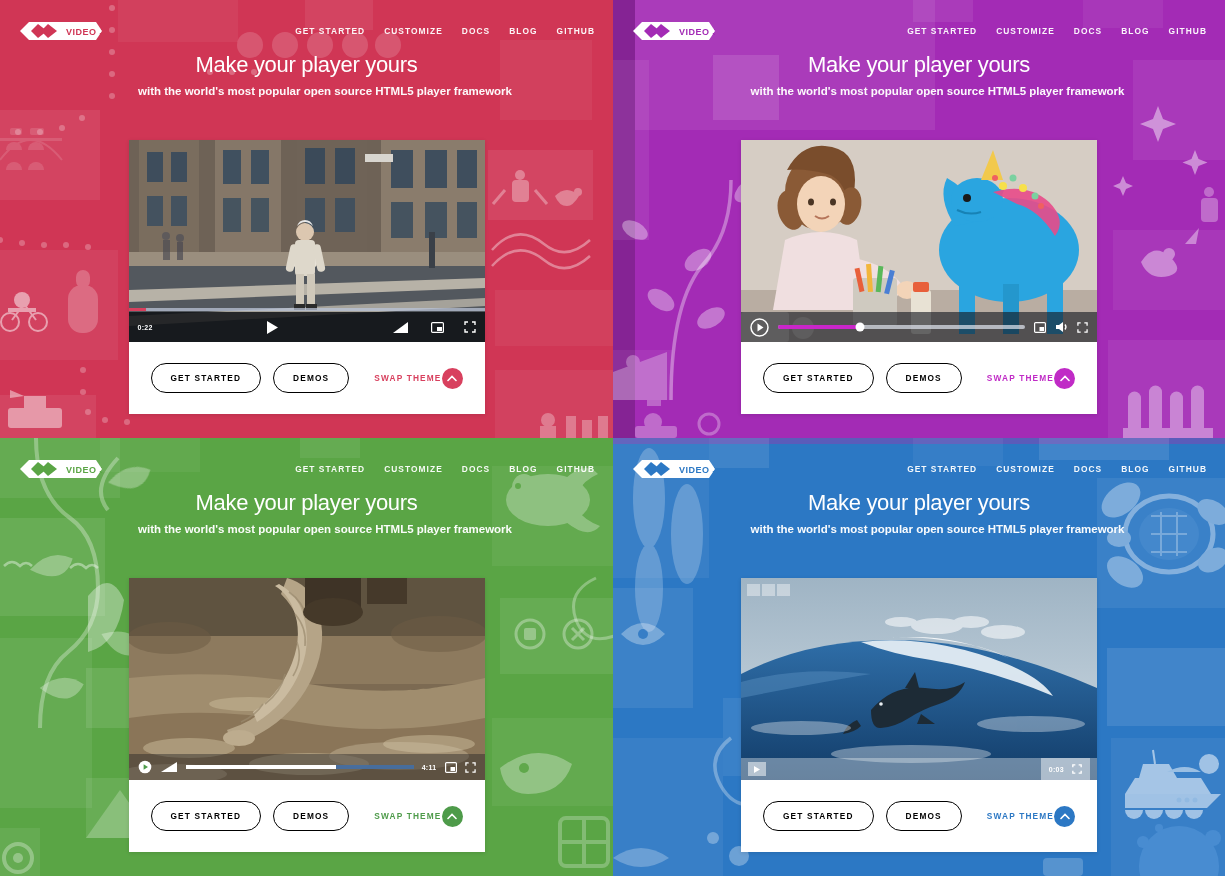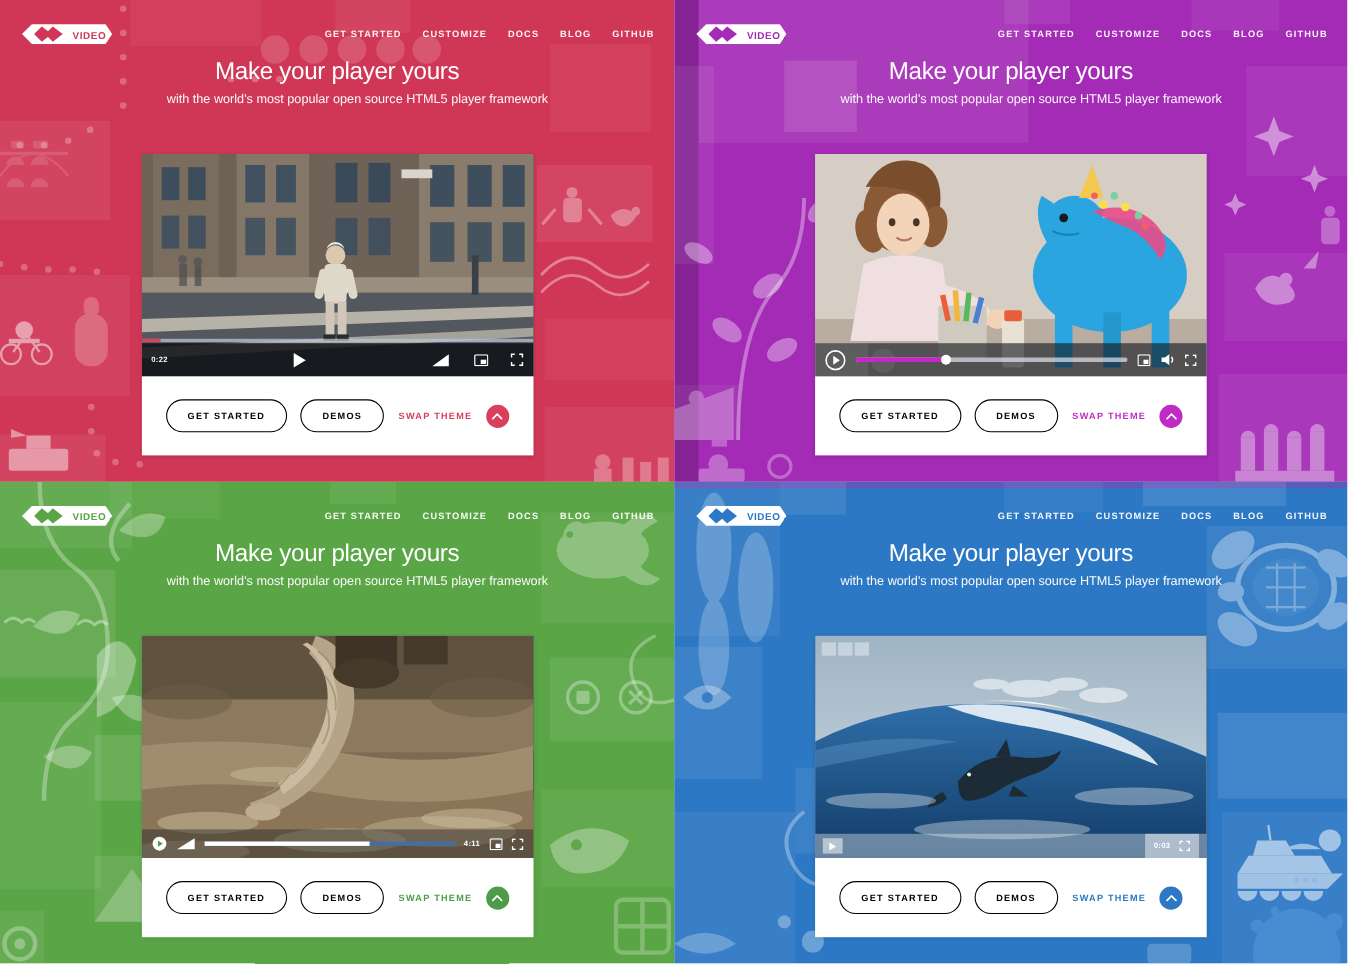--- a/index.html
+++ b/index.html
@@ -30,21 +30,21 @@
     color: #fff; font-size: 8.4px; letter-spacing: 1.05px; font-weight: 700;
     text-decoration: none; white-space: nowrap; opacity: .95;
   }
 
   
   .hero { position: absolute; top: 52px; left: 0; right: 0; text-align: center; z-index: 4; }
   .hero h1 {
     color: #fff; font-weight: 400; font-size: 22px; line-height: 1.18;
     letter-spacing: -.3px;
   }
-  .hero p { color: #fff; font-size: 11.5px; margin-top: 7px; opacity: .97; font-weight: 400; margin-left: 37px; }
+  .hero p { color: #fff; font-size: 11.5px; margin-top: 7px; opacity: .97; font-weight: 700; margin-left: 37px; }
 
   
   .card {
     position: absolute; left: 50%; transform: translateX(-50%);
     top: 140px; width: 356px; background: #fff; z-index: 4;
     box-shadow: 0 1px 4px rgba(0,0,0,.12);
   }
   .player { position: relative; width: 356px; height: 202px; overflow: hidden; background: #14202b; }
   .player .scene { position: absolute; inset: 0; }
   .player .scene svg { width: 100%; height: 100%; display: block; }
@@ -52,21 +52,21 @@
   .actions {
     display: flex; align-items: center; height: 72px; padding: 0 22px; gap: 12px;
   }
   .pill {
     border: 1.4px solid currentColor; border-radius: 40px;
     height: 30px; padding: 0 19px; background: transparent;
     font-size: 8.3px; font-weight: 700; letter-spacing: 1.15px;
     font-family: "Liberation Sans", sans-serif; cursor: pointer;
     display: flex; align-items: center; justify-content: center; white-space: nowrap;
   }
-  .swap { margin-left: auto; display: flex; align-items: center; gap: 12px; }
+  .swap { margin-left: auto; display: flex; align-items: center; gap: 0; }
   .swap-label { font-size: 8.3px; font-weight: 700; letter-spacing: 1.15px; }
   .swap-btn {
     width: 21px; height: 21px; border-radius: 50%; border: none;
     display: flex; align-items: center; justify-content: center; cursor: pointer;
   }
   .swap-btn svg { display: block; }
 
   
   .ctrl { position: absolute; left: 0; right: 0; bottom: 0; display: flex; align-items: center; }
   .ctrl .t { font-size: 7px; font-weight: 700; letter-spacing: .3px; }

